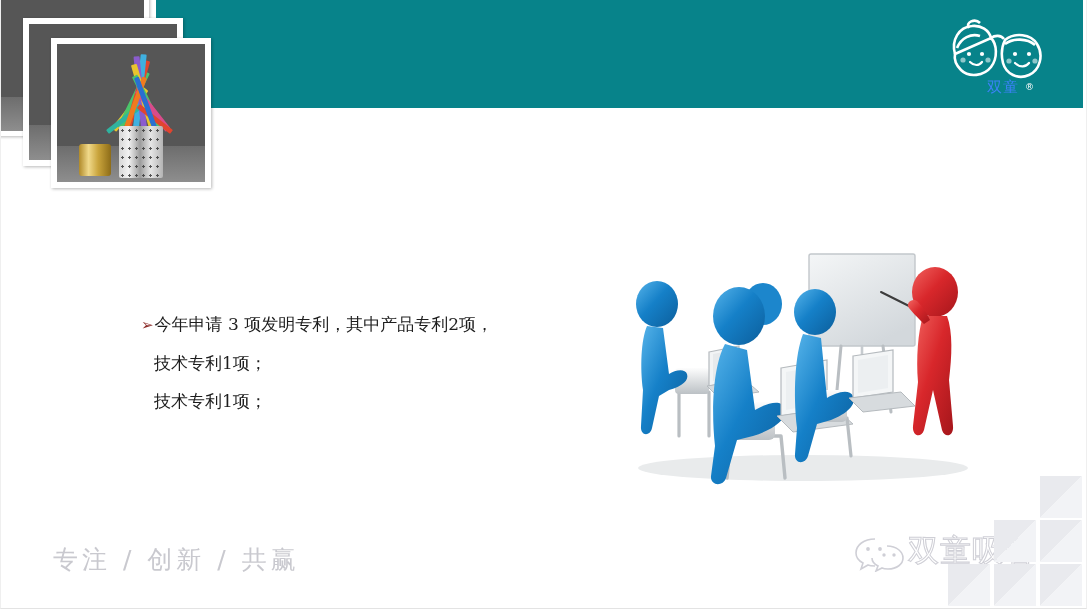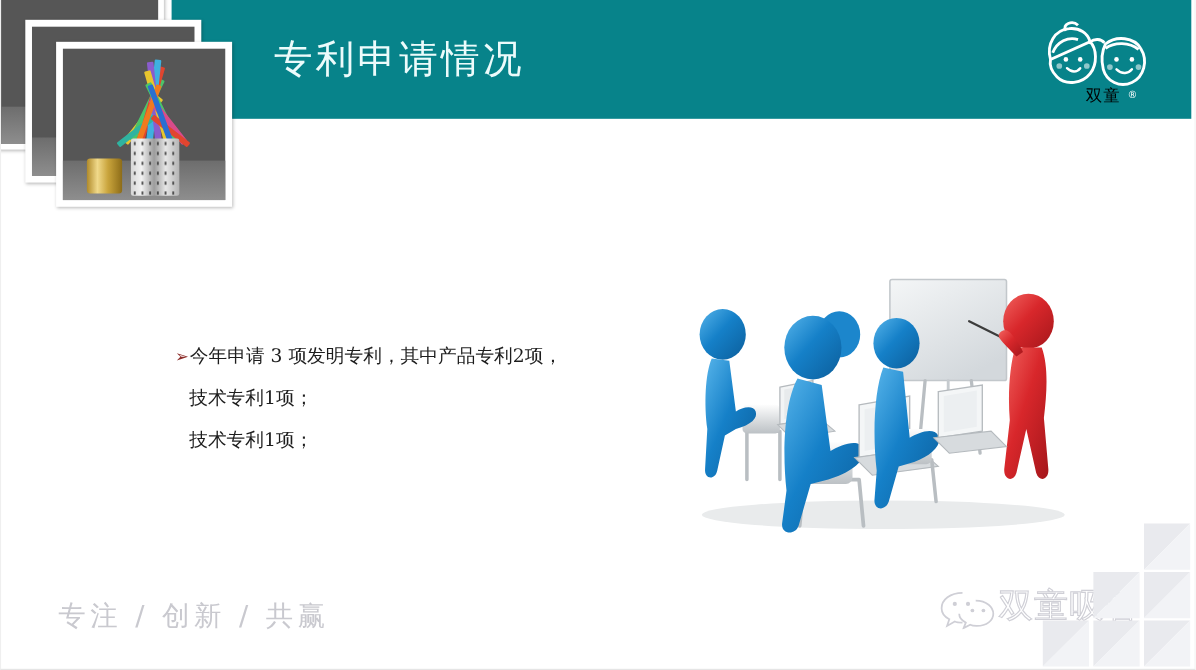--- a/index.html
+++ b/index.html
@@ -43,21 +43,21 @@
     left:944px; top:18px;
     width:116px; height:80px;
   }
   .logo svg{display:block;}
   .logo-text{
     position:absolute;
     left:0; top:60px; width:116px;
     text-align:center;
     font-family:"DejaVu Sans", sans-serif;
     font-size:15px;
-    color:#000000;
+    color:#3b82f6;
     letter-spacing:1px;
   }
   .logo-reg{
     position:absolute;
     left:80px; top:64px;
     font-family:"DejaVu Sans", sans-serif;
     font-size:9px;color:#ffffff;
   }
 
   
@@ -97,21 +97,20 @@
     background-size:7px 9px;
     opacity:.85;}
   .floor{position:absolute;left:0;right:0;bottom:0;height:26%;
     background:linear-gradient(#6d6d6d,#8e8e8e);}
 
   
   .bullets{
     position:absolute;
     left:140px; top:305px;
     width:430px;
-    margin-left:18px;
   }
   .bline{
     font-family:"DejaVu Serif", serif;
     font-size:17px;
     line-height:38px;
     color:#1d1d1d;
     white-space:nowrap;
     position:relative;
   }
   .bline.ind{padding-left:13px;}
@@ -166,21 +165,20 @@
     pointer-events:none;
   }
 </style>
 </head>
 <body>
 
 <div id="slide">
 
   <div class="header-bar"></div>
 
-  <div class="slide-title">专利申请情况</div>
 
   <div class="logo">
     <svg width="116" height="80" viewBox="0 0 116 80">
       <g fill="none" stroke="#ffffff" stroke-width="2.6">
 
         <path d="M10 36 C6 22 14 9 27 8 C36 7 44 12 46 20 C50 17 56 17 59 21"></path>
         <path d="M46 20 C52 26 53 40 46 49 C39 58 24 60 16 52 C10 46 9 41 10 36 Z"></path>
         <path d="M12 30 C16 20 26 15 35 18"></path>
 
         <path d="M24 10 C20 4 30 0 35 5"></path>

